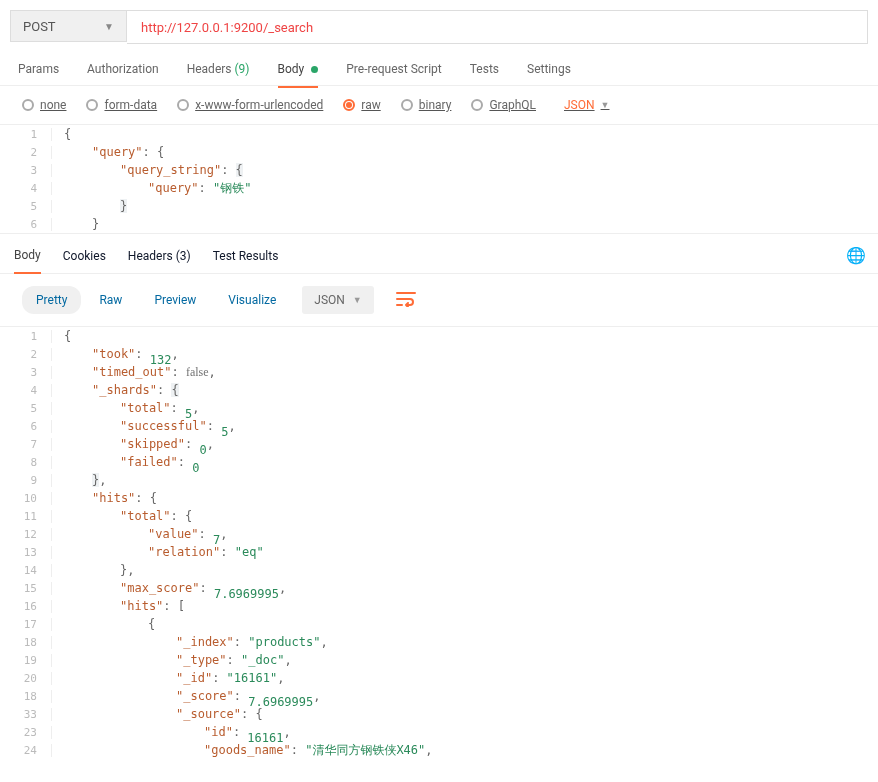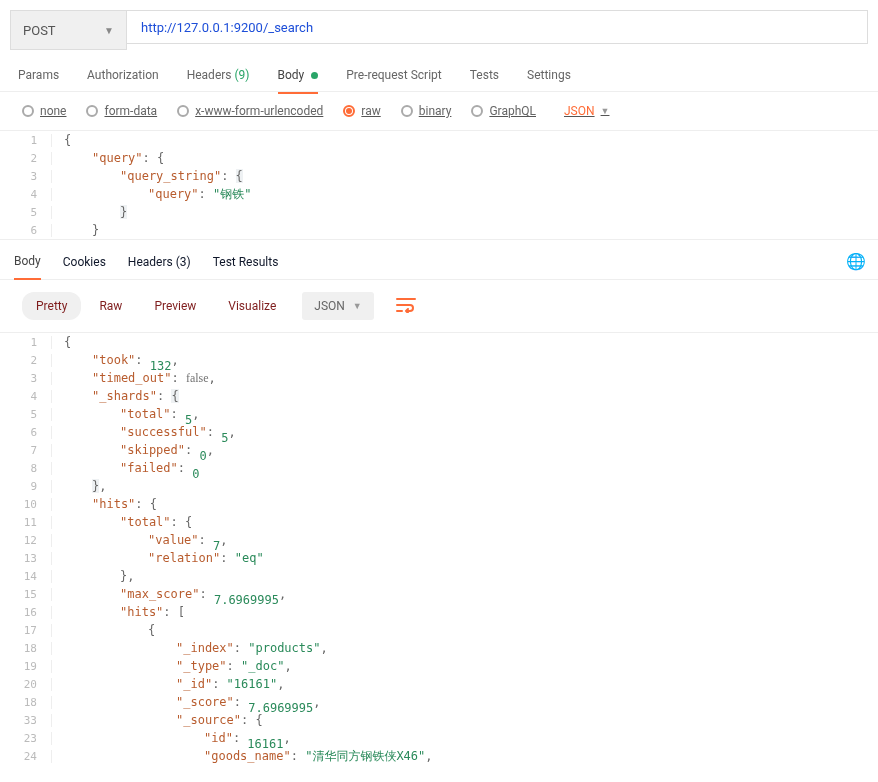--- a/index.html
+++ b/index.html
@@ -1,21 +1,21 @@
 <!DOCTYPE html>
 <html><head>
 <meta charset="utf-8">
 <style>
 * { box-sizing: border-box; margin: 0; padding: 0; }
 body { font-family: -apple-system, BlinkMacSystemFont, "Segoe UI", Roboto, sans-serif; font-size: 12px; color: #555; background: #fff; width: 878px; height: 782px; overflow: hidden; }
 
 .url-row { display: flex; padding: 10px 10px 0 10px; gap: 0; }
-.method-dd { width: 117px; height: 40px; background: #f0f0f0; border: 1px solid #ddd; display: flex; align-items: center; padding: 0 12px; font-size: 13px; color: #555; position: relative; }
+.method-dd { width: 117px; height: 32px; background: #f0f0f0; border: 1px solid #ddd; display: flex; align-items: center; padding: 0 12px; font-size: 13px; color: #555; position: relative; }
 .method-dd .chev { position: absolute; right: 12px; font-size: 10px; color: #888; }
-.url-input { flex: 1; height: 24px; border: 1px solid #ddd; border-left: none; padding: 16px 14px; font-size: 13px; color: #1d4ed8; display: flex; align-items: center; background: #fff; }
+.url-input { flex: 1; height: 24px; border: 1px solid #ddd; border-left: none; padding: 16px 14px; font-size: 13px; color: #ef4444; display: flex; align-items: center; background: #fff; }
 
 .tabs-row { display: flex; align-items: flex-start; padding: 18px 18px 0 18px; gap: 28px; border-bottom: 1px solid #eee; height: 42px; }
 .tab { color: #666; font-size: 12px; padding-bottom: 10px; cursor: pointer; position: relative; }
 .tab.active { border-bottom: 2px solid #ff6c37; color: #444; }
 .tab .count { color: #2aa568; }
 .tab .dot { width: 7px; height: 7px; background: #2aa568; border-radius: 50%; display: inline-block; margin-left: 4px; vertical-align: middle; }
 
 .subtabs-row { display: flex; align-items: center; padding: 12px 22px; gap: 20px; font-size: 12px; text-decoration: underline; }
 .radio-opt { display: flex; align-items: center; gap: 6px; color: #666; cursor: pointer; }
 .radio-circle { width: 12px; height: 12px; border-radius: 50%; border: 2px solid #aaa; display: inline-flex; align-items: center; justify-content: center; }
@@ -37,21 +37,21 @@
 .b { color: #737373; font-family: Liberation Serif, serif; }
 .p { color: #666; }
 .hl { background: #eef1f3; }
 
 .resp-tabs { display: flex; align-items: center; padding: 14px 14px 0 14px; gap: 22px; border-bottom: 1px solid #eee; height: 40px; position: relative; }
 .resp-tabs .tab2 { color: #0f172a; font-size: 12px; padding-bottom: 10px; cursor: pointer; }
 .resp-tabs .tab2.active { border-bottom: 2px solid #ff6c37; color: #444; }
 .globe { position: absolute; right: 12px; top: 12px; color: #999; font-size: 16px; }
 
 .resp-toolbar { display: flex; align-items: center; padding: 12px 22px; gap: 4px; }
-.tb-btn { padding: 7px 14px; color: #7f1d1d; font-size: 12px; cursor: pointer; border-radius: 12px; }
+.tb-btn { padding: 7px 14px; color: #0369a1; font-size: 12px; cursor: pointer; border-radius: 12px; }
 .tb-btn.active { background: #f0f0f0; }
 .json-dd { display: flex; align-items: center; gap: 8px; background: #f0f0f0; padding: 7px 12px; border-radius: 3px; margin-left: 8px; color: #666; }
 .wrap-icon { margin-left: 18px; color: #ff6c37; font-size: 18px; font-weight: bold; }
 
 .resp-code { font-family: Consolas, Menlo, monospace; font-size: 12px; border-top: 1px solid #eee; }
 </style>
 </head>
 <body>
 
 <div class="url-row">

